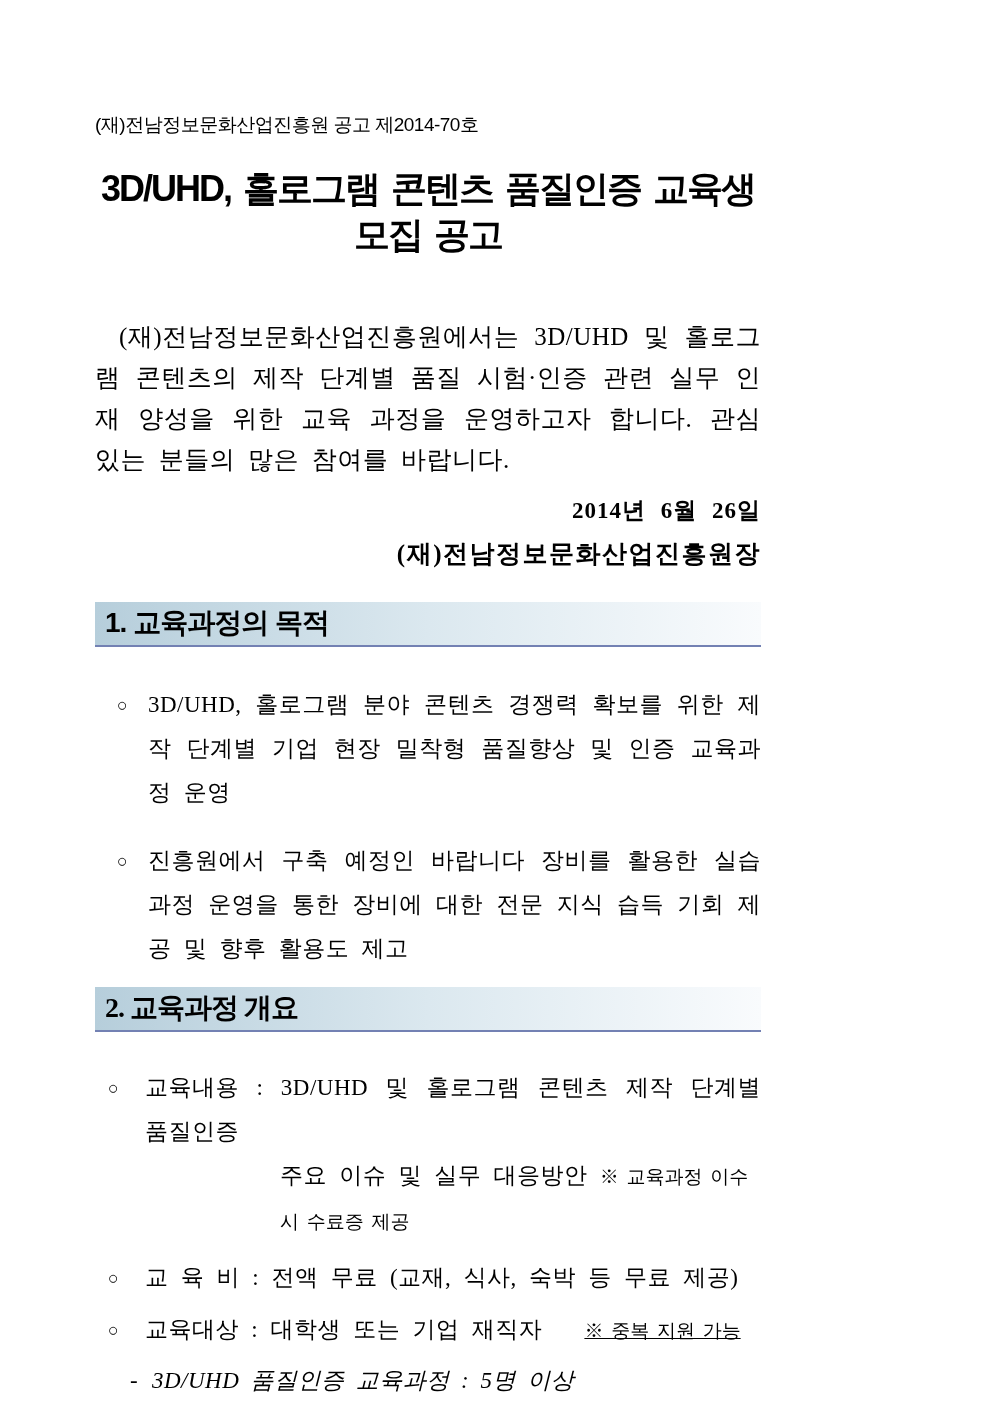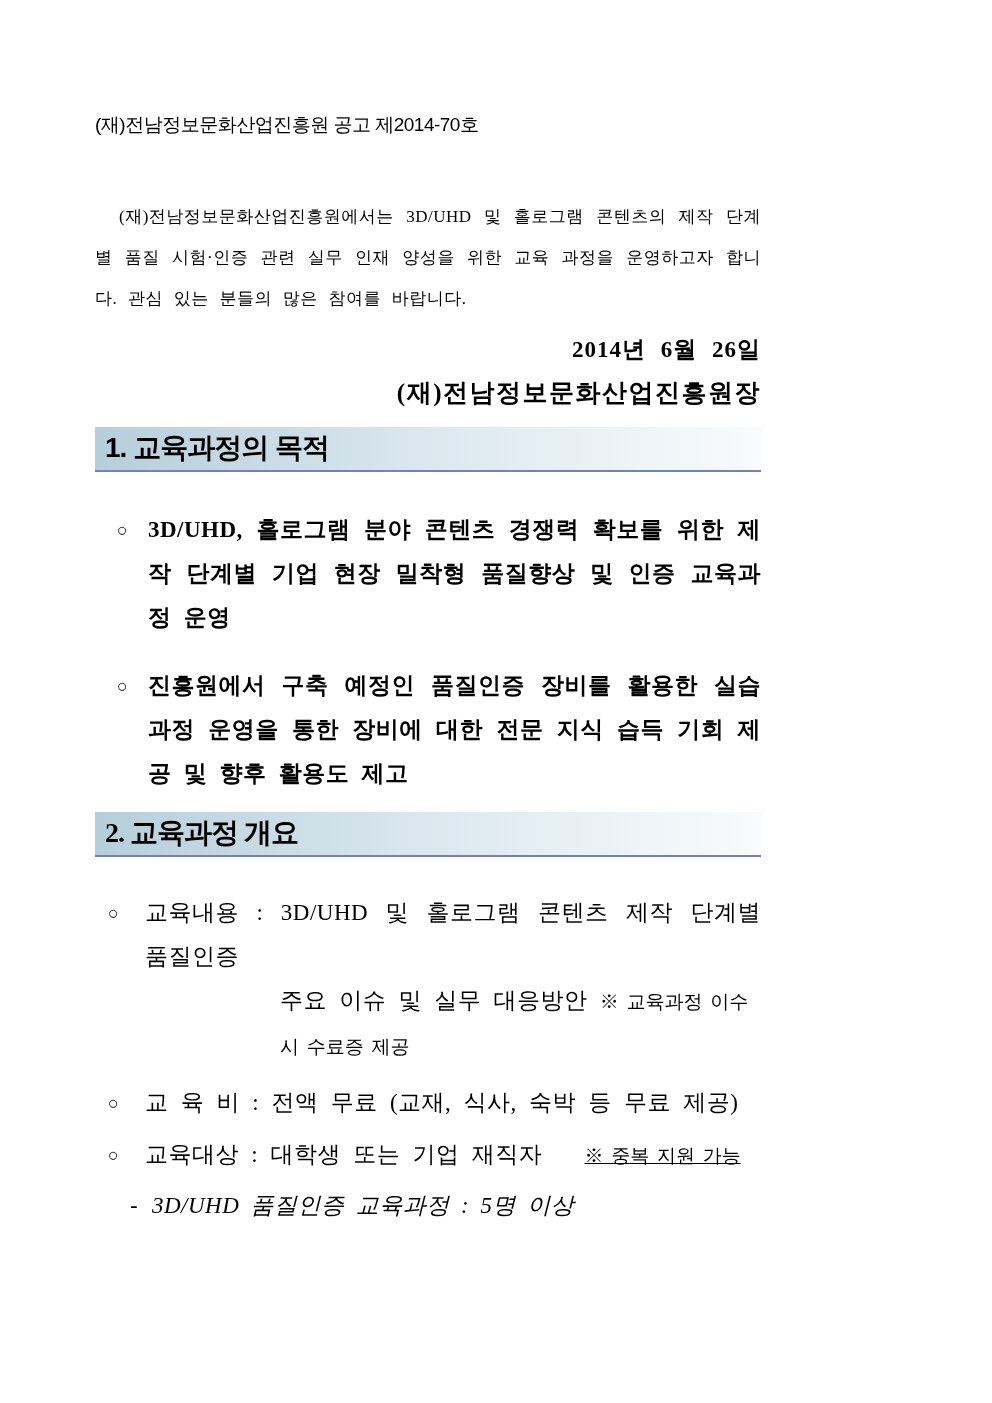--- a/index.html
+++ b/index.html
@@ -40,21 +40,21 @@
     font-family: "Liberation Sans", "DejaVu Sans", sans-serif;
     font-weight: bold;
     font-size: 36px;
     line-height: 46px;
     letter-spacing: -2px;
     word-spacing: 4px;
   }
   
   .intro {
     margin-top: 58px;
-    font-size: 17px;
+    font-size: 25px;
     line-height: 41px;
     text-align: justify;
     text-indent: 24px;
     word-spacing: 6px;
     letter-spacing: 0.5px;
   }
   
   .signoff {
     margin-top: 10px;
     text-align: right;
@@ -66,21 +66,21 @@
   .section-heading {
     font-family: "Liberation Sans", "DejaVu Sans", sans-serif;
     font-weight: bold;
     font-size: 28px;
     line-height: 34px;
     letter-spacing: -1px;
     padding: 4px 0 5px 10px;
     background: linear-gradient(90deg, var(--heading-bar-left) 0%, var(--heading-bar-mid) 50%, var(--heading-bar-right) 100%);
     border-bottom: 2px solid var(--heading-underline);
   }
-  .section-heading.first { margin-top: 12px; }
+  .section-heading.first { margin-top: 26px; }
   .section-heading.second { margin-top: 16px; font-family: Liberation Serif, serif; }
   
   .bullet, .item {
     display: flex;
     font-size: 23px;
     line-height: 44px;
     letter-spacing: 0.5px;
   }
   .bullet .marker {
     flex: 0 0 31px;
@@ -89,21 +89,20 @@
   }
   .item .marker {
     flex: 0 0 37px;
     margin-left: 13px;
     font-size: 18px;
   }
   .bullet-text {
     flex: 1;
     text-align: justify;
     word-spacing: 6px;
-    font-weight: bold;
   }
   .bullet.b1 { margin-top: 36px; }
   .bullet.b2 { margin-top: 24px; }
   .item.content { margin-top: 34px; }
   .item.fee { margin-top: 12px; }
   .item.target { margin-top: 8px; }
   .item-text { flex: 1; word-spacing: 6px; }
   .content-line1 { text-align: justify; word-spacing: 7px; }
   .content-line2 { padding-left: 135px; }
   .note {
@@ -127,38 +126,39 @@
     width: 22px;
   }
 </style>
 </head>
 <body>
 
 <div class="page">
 
   <div class="doc-number">(재)전남정보문화산업진흥원 공고 제2014-70호</div>
 
+  <div class="doc-title">3D/UHD, 홀로그램 콘텐츠 품질인증 교육생 모집 공고</div>
 
   <p class="intro">(재)전남정보문화산업진흥원에서는 3D/UHD 및 홀로그램 콘텐츠의 제작 단계별 품질 시험·인증 관련 실무 인재 양성을 위한 교육 과정을 운영하고자 합니다. 관심 있는 분들의 많은 참여를 바랍니다.</p>
 
   <div class="signoff">
     <div class="signoff-date">2014년 6월 26일</div>
     <div class="signoff-signer">(재)전남정보문화산업진흥원장</div>
   </div>
 
   <div class="section-heading first">1. 교육과정의 목적</div>
 
   <div class="bullet b1">
     <span class="marker">○</span>
     <span class="bullet-text">3D/UHD, 홀로그램 분야 콘텐츠 경쟁력 확보를 위한 제작 단계별 기업 현장 밀착형 품질향상 및 인증 교육과정 운영</span>
   </div>
 
   <div class="bullet b2">
     <span class="marker">○</span>
-    <span class="bullet-text">진흥원에서 구축 예정인 품질인증 장비를 활용한 실습 과정 운영을 통한 장비에 대한 전문 지식 습득 기회 제공 및 향후 활용도 제고</span>
+    <span class="bullet-text">진흥원에서 구축 예정인 바랍니다 장비를 활용한 실습 과정 운영을 통한 장비에 대한 전문 지식 습득 기회 제공 및 향후 활용도 제고</span>
   </div>
 
   <div class="section-heading second">2. 교육과정 개요</div>
 
   <div class="item content">
     <span class="marker">○</span>
     <div class="item-text">
       <div class="content-line1">교육내용 : 3D/UHD 및 홀로그램 콘텐츠 제작 단계별 품질인증</div>
       <div class="content-line2">
         <span>주요 이슈 및 실무 대응방안</span>

